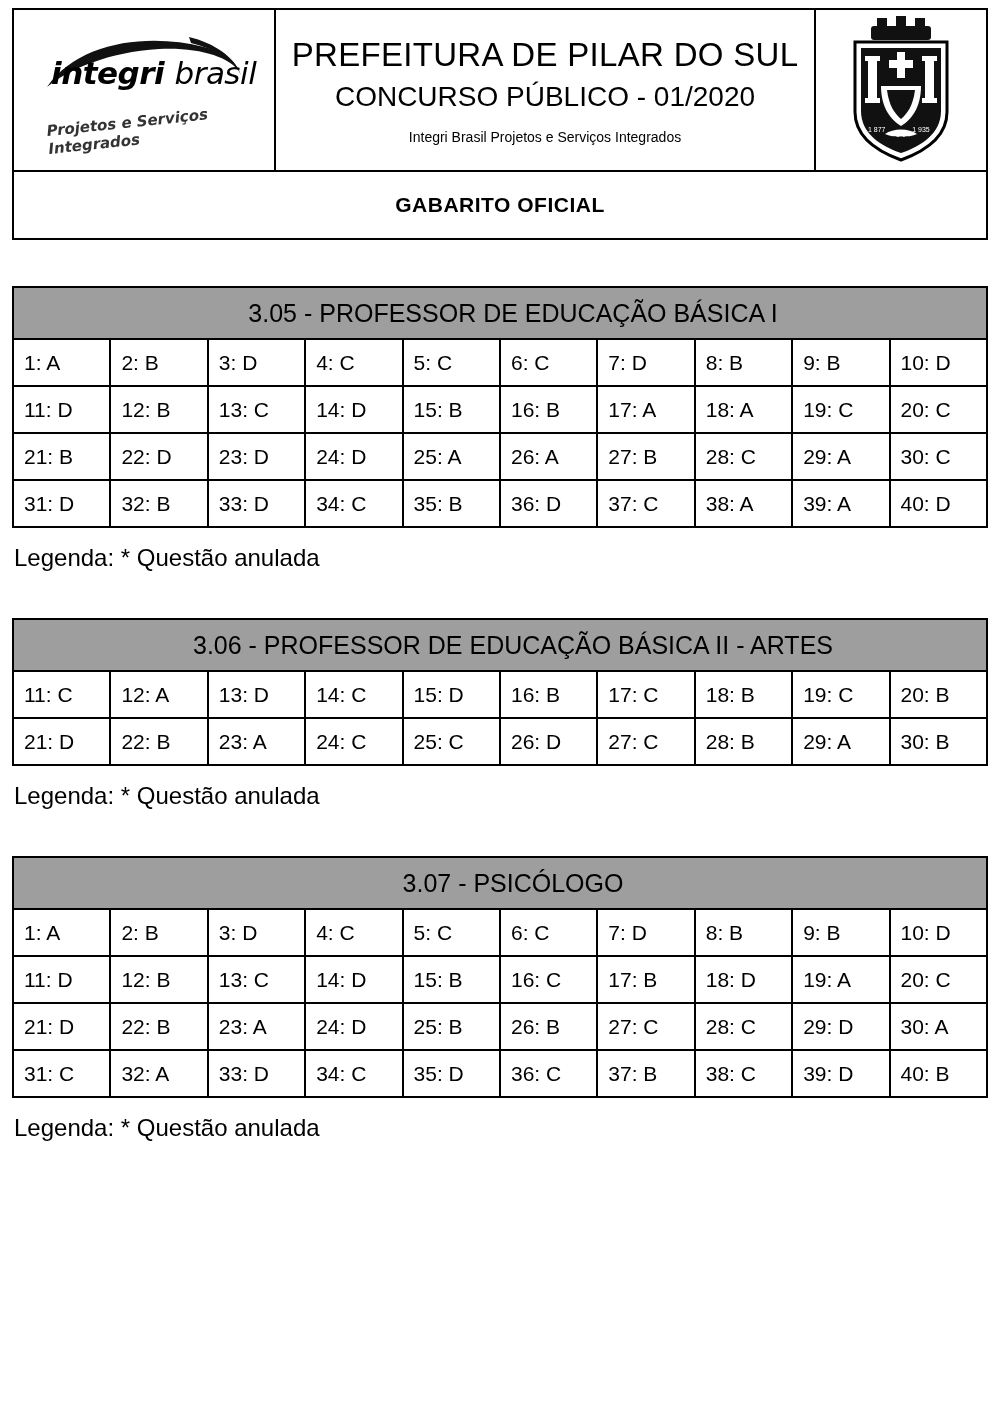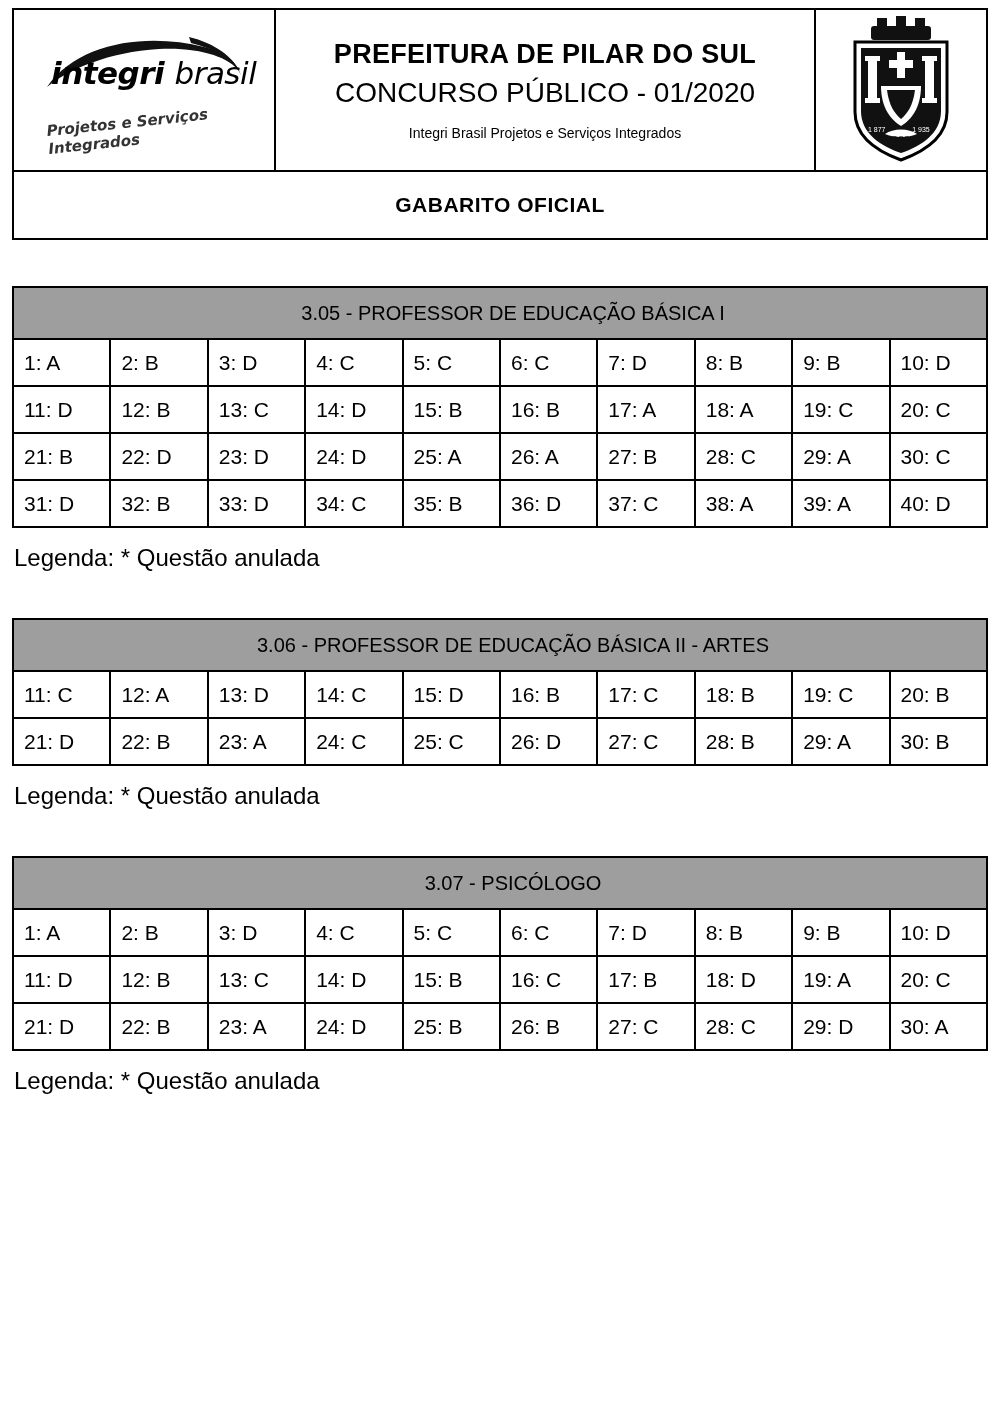--- a/index.html
+++ b/index.html
@@ -72,22 +72,22 @@
   .title-cell {
     flex: 1;
     display: flex;
     flex-direction: column;
     align-items: center;
     justify-content: center;
     padding: 4px 0;
     border-right: 2px solid #000;
   }
   .t-main {
-    font-size: 27px;
-    font-weight: bold;
+    font-size: 33px;
+    font-weight: normal;
     letter-spacing: 0.3px;
     margin-bottom: 7px;
   }
   .t-sub1 {
     font-size: 28px;
     margin-bottom: 16px;
   }
   .t-sub2 {
     font-size: 14px;
   }
@@ -118,21 +118,21 @@
   .section:first-of-type { margin-top: 52px; }
 
   .sec-title {
     background: #9e9e9e;
     border: 2px solid #000;
     border-bottom: none;
     height: 52px;
     display: flex;
     align-items: center;
     justify-content: center;
-    font-size: 20px;
+    font-size: 25px;
     padding-left: 26px;
   }
   table.answers {
     width: 100%;
     border-collapse: collapse;
     table-layout: fixed;
     padding-left: 45px;
   }
   table.answers td {
     border: 2px solid #000;
@@ -326,18 +326,30 @@
         <td>22: B</td>
         <td>23: A</td>
         <td>24: D</td>
         <td>25: B</td>
         <td>26: B</td>
         <td>27: C</td>
         <td>28: C</td>
         <td>29: D</td>
         <td>30: A</td>
       </tr>
+      <tr>
+        <td>31: C</td>
+        <td>32: A</td>
+        <td>33: D</td>
+        <td>34: C</td>
+        <td>35: D</td>
+        <td>36: C</td>
+        <td>37: B</td>
+        <td>38: C</td>
+        <td>39: D</td>
+        <td>40: B</td>
+      </tr>
     </tbody>
       </table>
     <div class="legend">Legenda: * Questão anulada</div>
   </div>
 
 </div>
 
 </body></html>

